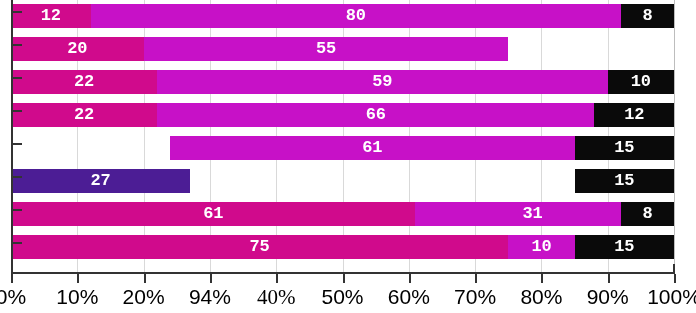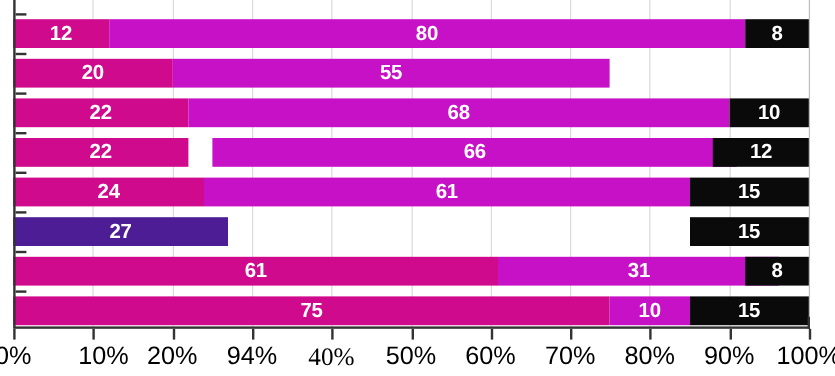--- a/index.html
+++ b/index.html
@@ -39,22 +39,22 @@
     width: 1px;
     height: 272px;
     background: #d9d9d9;
   }
   .gridline.edge-right {
     background: #bdbdbd;
   }
 
   #bars {
     position: absolute;
-    left: 0; top: 16px;
-    width: 100%; height: 100%;
+    left: 0; top: 4px;
+    width: 100%; height: 100%; font-family: Liberation Mono, monospace;
   }
 
   .bar-row {
     position: absolute;
     left: 0;
     height: 24px;
     width: 100%;
   }
   .seg {
     position: absolute;
@@ -145,30 +145,29 @@
           <div class="seg" style="left: 0px; width: 79.56px; background: rgb(208, 10, 140);"><span>12</span></div>
           <div class="seg" style="left: 79.56px; width: 530.4px; background: rgb(199, 17, 199);"><span>80</span></div>
           <div class="seg" style="left: 609.96px; width: 53.04px; background: rgb(10, 10, 10);"><span>8</span></div>
         </div>
         <div class="bar-row" style="top: 33px; border-radius: 10px;">
           <div class="seg" style="left: 0px; width: 132.6px; background: rgb(208, 10, 140);"><span>20</span></div>
           <div class="seg" style="left: 132.6px; width: 364.65px; background: rgb(199, 17, 199);"><span>55</span></div>
         </div>
         <div class="bar-row" style="top: 66px;">
           <div class="seg" style="left: 0px; width: 145.86px; background: rgb(208, 10, 140);"><span>22</span></div>
-          <div class="seg" style="left: 145.86px; width: 450.84px; background: rgb(199, 17, 199);"><span>68</span></div>
+          <div class="seg" style="left: 145.86px; width: 450.84px; background: rgb(199, 17, 199);"><span>59</span></div>
           <div class="seg" style="left: 596.7px; width: 66.3px; background: rgb(10, 10, 10);"><span>10</span></div>
         </div>
         <div class="bar-row" style="top: 99px;">
           <div class="seg" style="left: 0px; width: 145.86px; background: rgb(208, 10, 140);"><span>22</span></div>
-          <div class="seg" style="left: 145.86px; width: 437.58px; background: rgb(199, 17, 199); margin-left: 20px;"><span>66</span></div>
+          <div class="seg" style="left: 145.86px; width: 437.58px; background: rgb(199, 17, 199);"><span>66</span></div>
           <div class="seg" style="left: 583.44px; width: 79.56px; background: rgb(10, 10, 10);"><span>12</span></div>
         </div>
         <div class="bar-row" style="top: 132px;">
-          <div class="seg" style="left: 0px; width: 159.12px; background: rgb(208, 10, 140);"><span>24</span></div>
           <div class="seg" style="left: 159.12px; width: 404.43px; background: rgb(199, 17, 199);"><span>61</span></div>
           <div class="seg" style="left: 563.55px; width: 99.45px; background: rgb(10, 10, 10);"><span>15</span></div>
         </div>
         <div class="bar-row" style="top: 165px;">
           <div class="seg" style="left: 0px; width: 179.01px; background: #4c1d95;"><span>27</span></div>
           <div class="seg" style="left: 563.55px; width: 99.45px; background: rgb(10, 10, 10);"><span>15</span></div>
         </div>
         <div class="bar-row" style="top: 198px;">
           <div class="seg" style="left: 0px; width: 404.43px; background: rgb(208, 10, 140);"><span>61</span></div>
           <div class="seg" style="left: 404.43px; width: 234px; background: rgb(199, 17, 199);"><span>31</span></div>
@@ -204,21 +203,21 @@
       <div class="x-tick" style="left: 276.2px;"></div>
       <div class="x-tick" style="left: 342.5px;"></div>
       <div class="x-tick" style="left: 408.8px;"></div>
       <div class="x-tick" style="left: 475.1px;"></div>
       <div class="x-tick" style="left: 541.4px;"></div>
       <div class="x-tick" style="left: 607.7px;"></div>
       <div class="x-tick" style="left: 674px;"></div>
     </div>
   <div id="x-labels">
       <div class="x-label" style="left: -19px; width: 60px;">0%</div>
-      <div class="x-label" style="left: 47.3px; width: 60px; text-align: right;">10%</div>
+      <div class="x-label" style="left: 47.3px; width: 60px;">10%</div>
       <div class="x-label" style="left: 113.6px; width: 60px;">20%</div>
       <div class="x-label" style="left: 179.9px; width: 60px;">94%</div>
       <div class="x-label" style="left: 246.2px; width: 60px; font-family: Liberation Serif, serif;">40%</div>
       <div class="x-label" style="left: 312.5px; width: 60px;">50%</div>
       <div class="x-label" style="left: 378.8px; width: 60px;">60%</div>
       <div class="x-label" style="left: 445.1px; width: 60px;">70%</div>
       <div class="x-label" style="left: 511.4px; width: 60px;">80%</div>
       <div class="x-label" style="left: 577.7px; width: 60px;">90%</div>
       <div class="x-label" style="left: 644px; width: 60px;">100%</div>
     </div>

